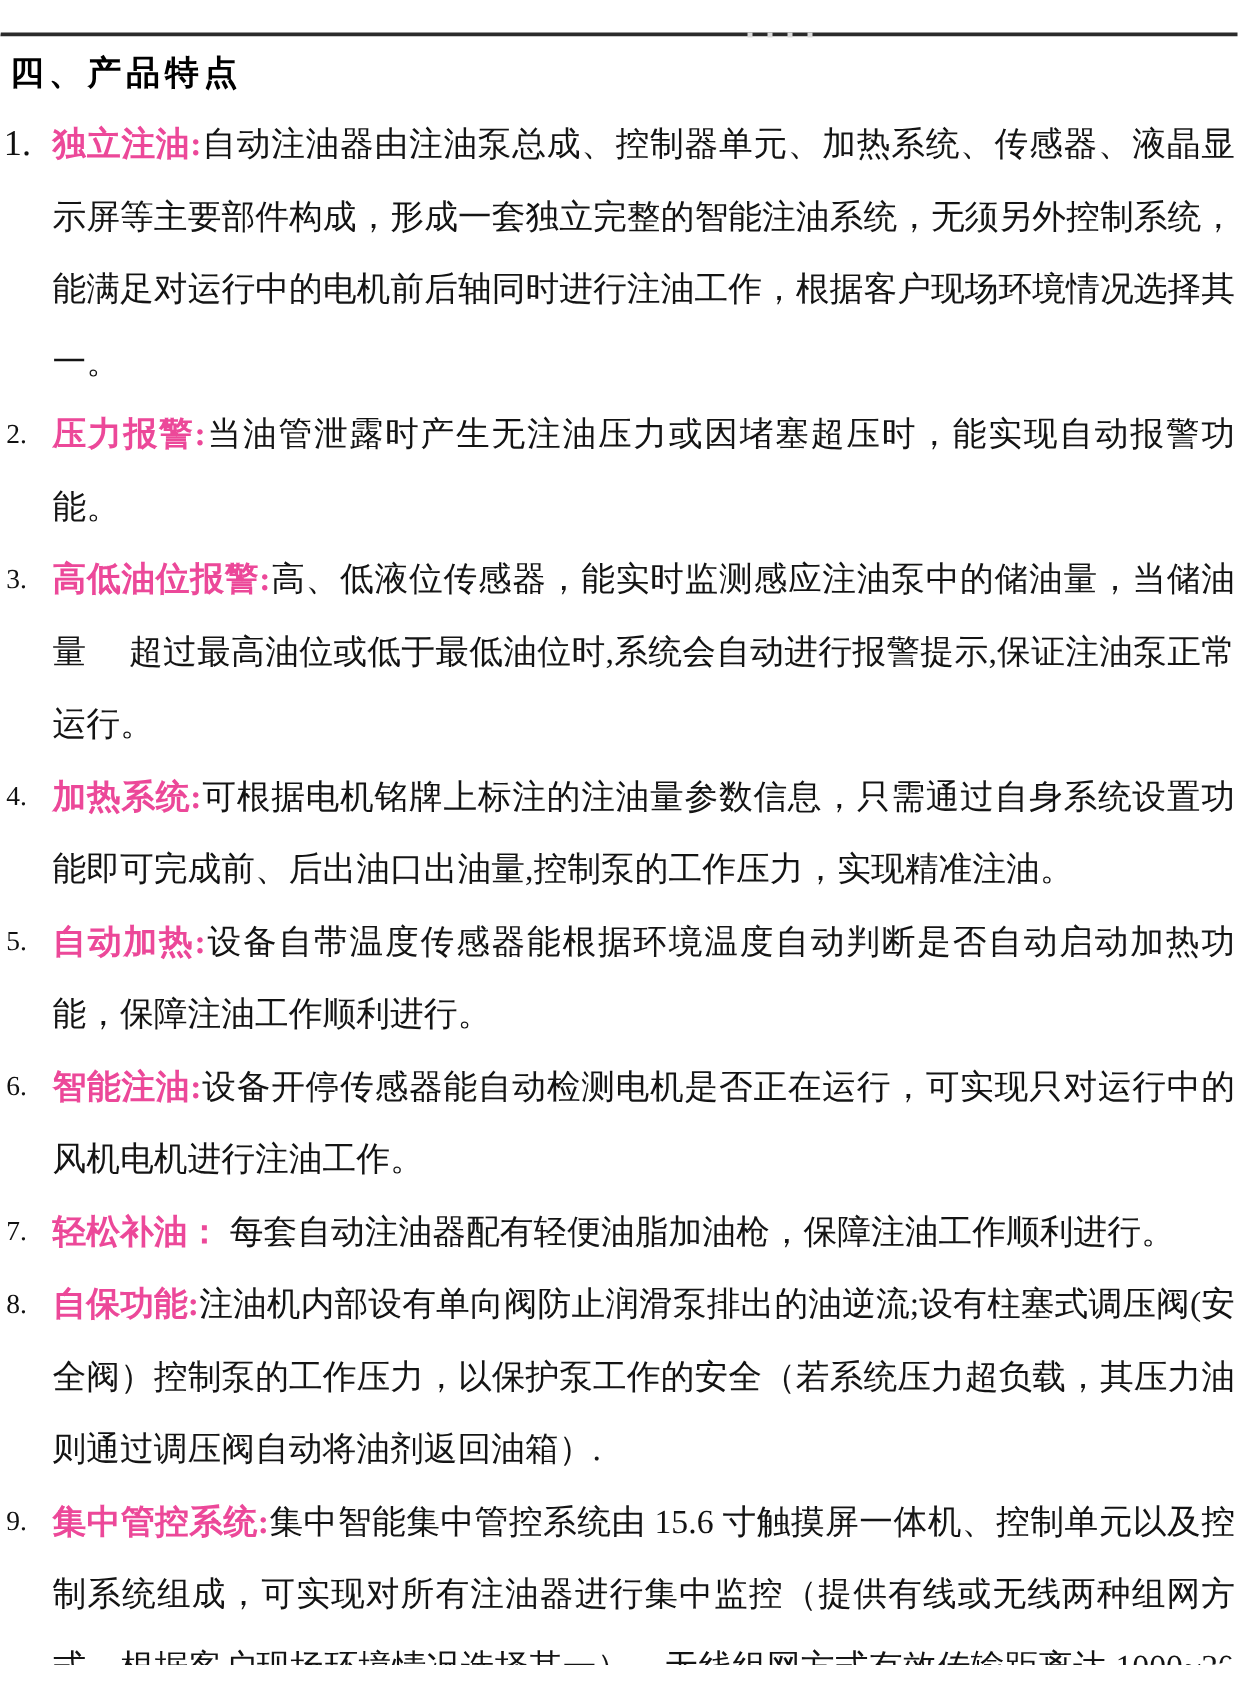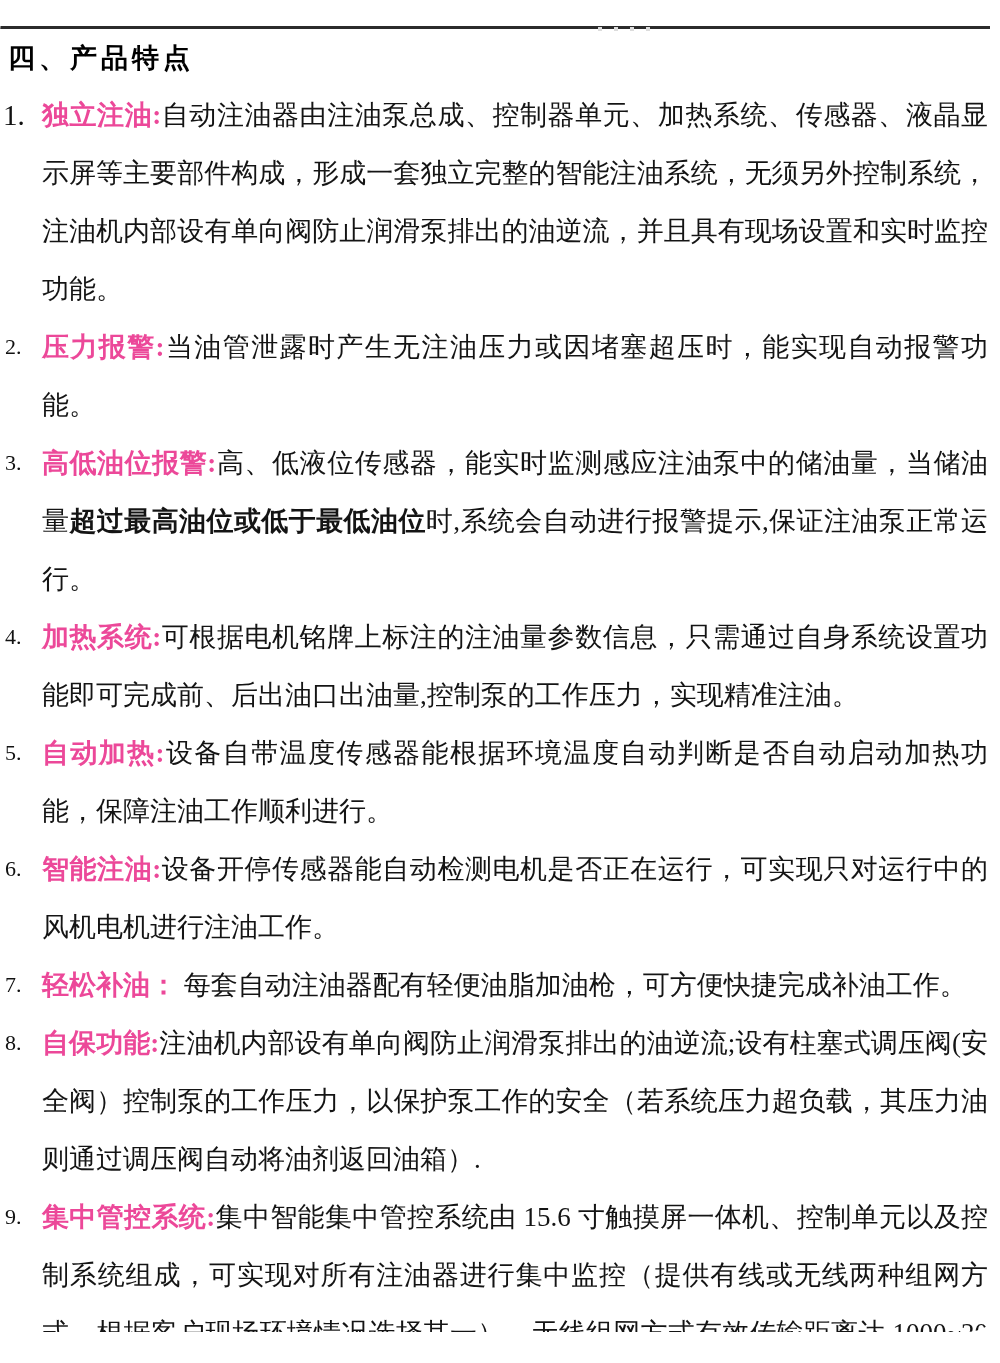--- a/index.html
+++ b/index.html
@@ -63,37 +63,38 @@
   }
   .item.first .num{
     font-size:29px;
     left:3px;
   }
   .heading{
     color:#ec4899;
     font-weight:700;
   }
   .bold{
-    font-weight:700;
+    font-weight:400;
+    margin-left:34px;
   }
 </style>
 </head>
 <body>
 
 <div class="page">
 
   <div class="top-rule"></div>
   <div class="faint-marks"><i></i><i></i><i></i><i></i></div>
 
   <div class="doc-title">四、产品特点</div>
 
   <div class="feature-list">
 
     <div class="item first">
-      <span class="num">1.</span><span class="heading">独立注油:</span><span>自动注油器由注油泵总成、控制器单元、加热系统、传感器、液晶显示屏等主要部件构成，形成一套独立完整的智能注油系统，无须另外控制系统，注油机内部设有单向阀防止润滑泵排出的油逆流，并且具有现场设置和实时监控功能。</span>
+      <span class="num">1.</span><span class="heading">独立注油:</span><span>自动注油器由注油泵总成、控制器单元、加热系统、传感器、液晶显示屏等主要部件构成，形成一套独立完整的智能注油系统，无须另外控制系统，能满足对运行中的电机前后轴同时进行注油工作，根据客户现场环境情况选择其一。</span>
     </div>
 
     <div class="item">
       <span class="num">2.</span><span class="heading">压力报警:</span><span>当油管泄露时产生无注油压力或因堵塞超压时，能实现自动报警功能。</span>
     </div>
 
     <div class="item">
       <span class="num">3.</span><span class="heading">高低油位报警:</span><span>高、低液位传感器，能实时监测感应注油泵中的储油量，当储油量</span><span class="bold">超过最高油位或低于最低油位</span><span>时,系统会自动进行报警提示,保证注油泵正常运行。</span>
     </div>
 
@@ -103,21 +104,21 @@
 
     <div class="item">
       <span class="num">5.</span><span class="heading">自动加热:</span><span>设备自带温度传感器能根据环境温度自动判断是否自动启动加热功能，保障注油工作顺利进行。</span>
     </div>
 
     <div class="item">
       <span class="num">6.</span><span class="heading">智能注油:</span><span>设备开停传感器能自动检测电机是否正在运行，可实现只对运行中的风机电机进行注油工作。</span>
     </div>
 
     <div class="item">
-      <span class="num">7.</span><span class="heading">轻松补油：</span><span> 每套自动注油器配有轻便油脂加油枪，可方便快捷完成补油工作。</span>
+      <span class="num">7.</span><span class="heading">轻松补油：</span><span> 每套自动注油器配有轻便油脂加油枪，保障注油工作顺利进行。</span>
     </div>
 
     <div class="item">
       <span class="num">8.</span><span class="heading">自保功能:</span><span>注油机内部设有单向阀防止润滑泵排出的油逆流;设有柱塞式调压阀(安全阀）控制泵的工作压力，以保护泵工作的安全（若系统压力超负载，其压力油则通过调压阀自动将油剂返回油箱）.</span>
     </div>
 
     <div class="item">
       <span class="num">9.</span><span class="heading">集中管控系统:</span><span>集中智能集中管控系统由 15.6 寸触摸屏一体机、控制单元以及控制系统组成，可实现对所有注油器进行集中监控（提供有线或无线两种组网方式，根据客户现场环境情况选择其一），无线组网方式有效传输距离达 1000~2000 米。</span>
     </div>
 

